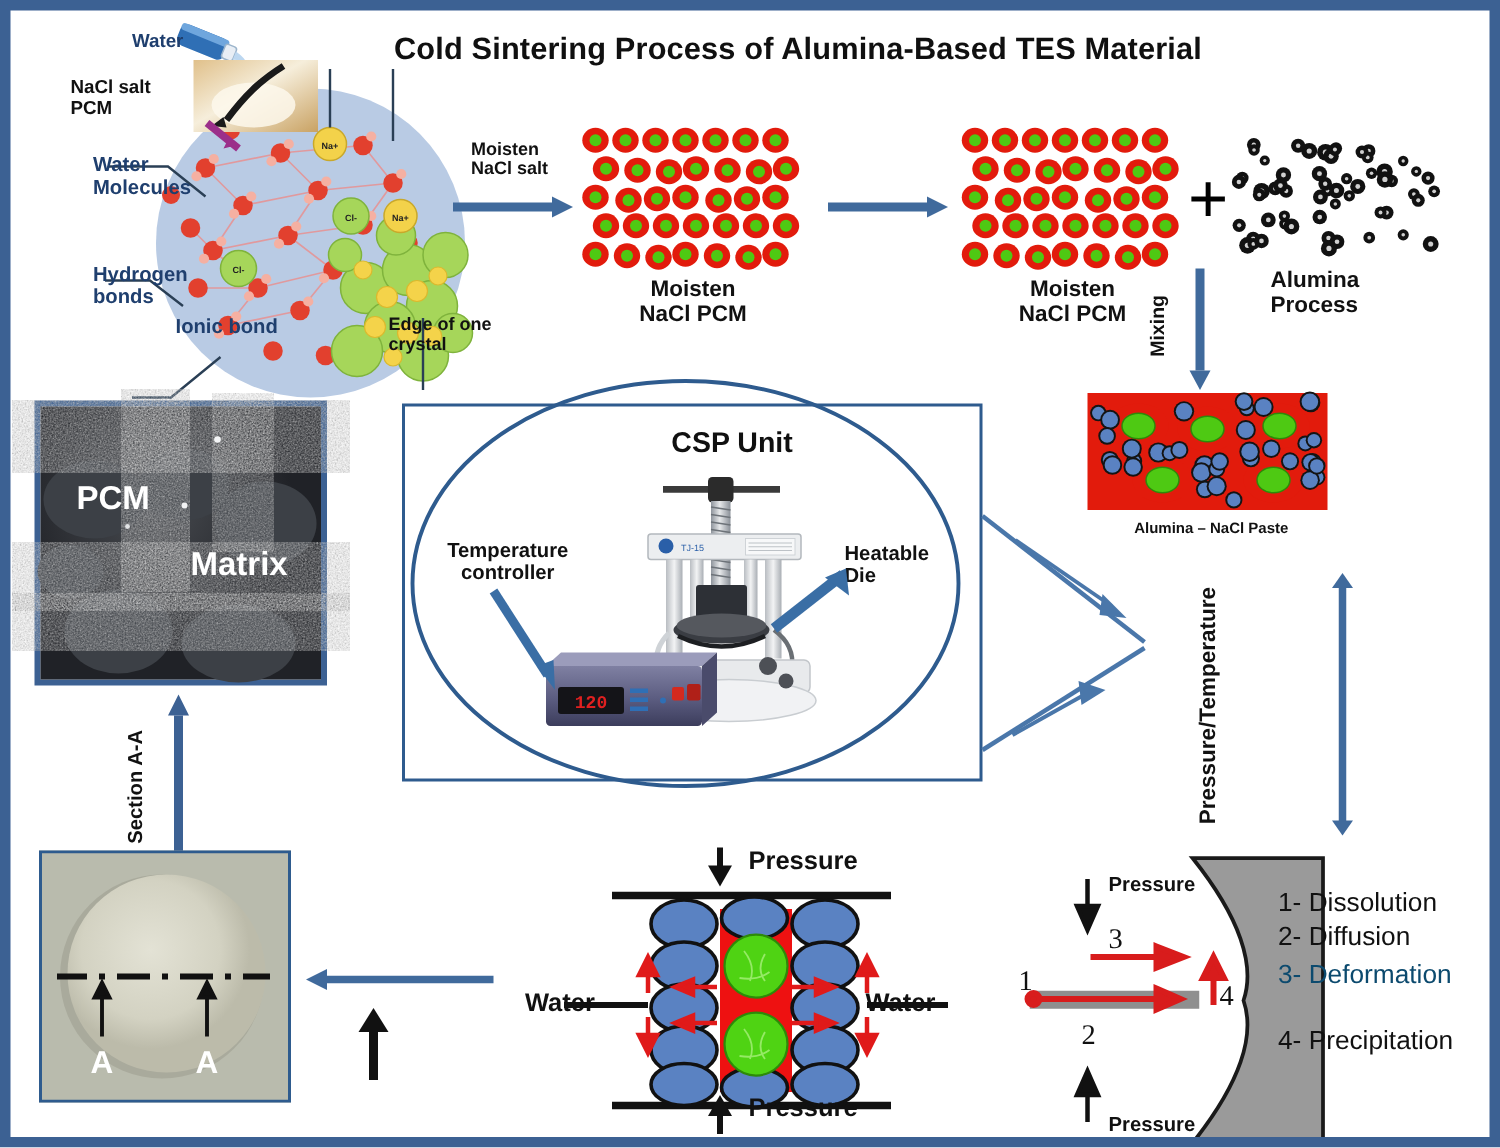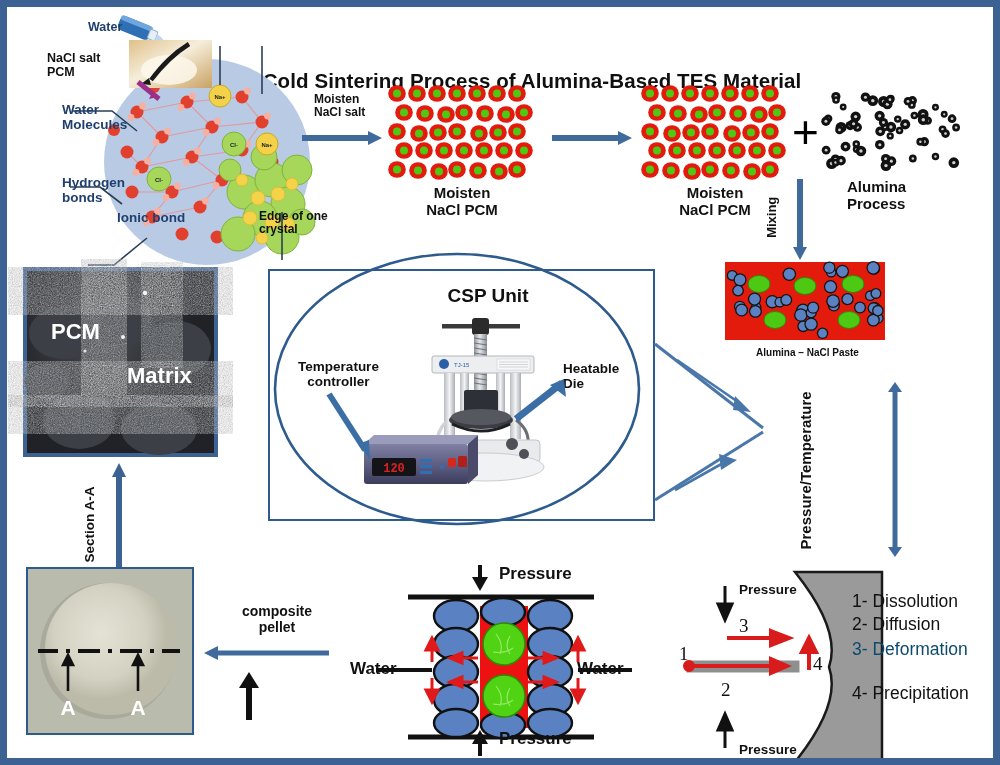--- a/index.html
+++ b/index.html
@@ -14,21 +14,21 @@
   .frame{position:absolute;border:4px solid #3c6193;box-sizing:border-box;background:#fff;}
   .thinframe{position:absolute;border:2px solid #2e5b8e;box-sizing:border-box;}
   svg{position:absolute;left:0;top:0;overflow:visible;}
   .nosel{user-select:none;}
 </style>
 </head>
 <body>
 
 <div id="root">
 
-  <div class="txt title nosel" style="left:225px;top:15px;width:600px;text-align:center;margin-top:48px;">Cold Sintering Process of Alumina-Based TES Material</div>
+  <div class="txt title nosel" style="left:225px;top:15px;width:600px;text-align:center;">Cold Sintering Process of Alumina-Based TES Material</div>
 
   <svg width="310" height="230" style="left:85px;top:45px;">
 
     <circle cx="115" cy="110" r="103" fill="#b9cbe4"></circle>
 
     <g stroke="#e89090" stroke-width="1.1" fill="none" opacity=".85">
       <path d="M45,60 L70,85 M70,85 L50,115 M50,115 L80,140 M80,140 L60,165
                M95,50 L120,75 M120,75 L100,105 M100,105 L130,128 M130,128 L108,155
                M150,45 L170,70 M170,70 L150,98 M45,60 L95,50 M70,85 L120,75
                M50,115 L100,105 M80,140 L130,128 M60,165 L108,155 M95,50 L150,45
@@ -750,22 +750,20 @@
         <line x1="40" y1="122" x2="40" y2="92"></line>
           <path d="M35,96 L40,86 L45,96 Z"></path>
         <line x1="110" y1="122" x2="110" y2="92"></line>
           <path d="M105,96 L110,86 L115,96 Z"></path>
       </g>
       <text x="40" y="146" font-size="21" font-weight="bold" fill="#ffffff" text-anchor="middle" font-family="Liberation Sans, sans-serif">A</text>
       <text x="110" y="146" font-size="21" font-weight="bold" fill="#ffffff" text-anchor="middle" font-family="Liberation Sans, sans-serif">A</text>
     </svg>
   </div>
 
-  <div class="txt nosel" style="left:216px;top:597px;width:108px;text-align:center;font-size:14px;">composite
-pellet</div>
   <svg width="127" height="16" style="left:195px;top:638px;">
     <line x1="16" y1="8" x2="127" y2="8" stroke="#406a9c" stroke-width="5"></line>
     <path d="M16,1 L2,8 L16,15 Z" fill="#406a9c"></path>
   </svg>
   <svg width="26" height="48" style="left:229px;top:665px;">
     <line x1="13" y1="48" x2="13" y2="14" stroke="#111" stroke-width="6"></line>
     <path d="M3,16 L13,0 L23,16 Z" fill="#111"></path>
   </svg>
 
   <div class="txt nosel" style="left:492px;top:557px;font-size:17px;">Pressure</div>

